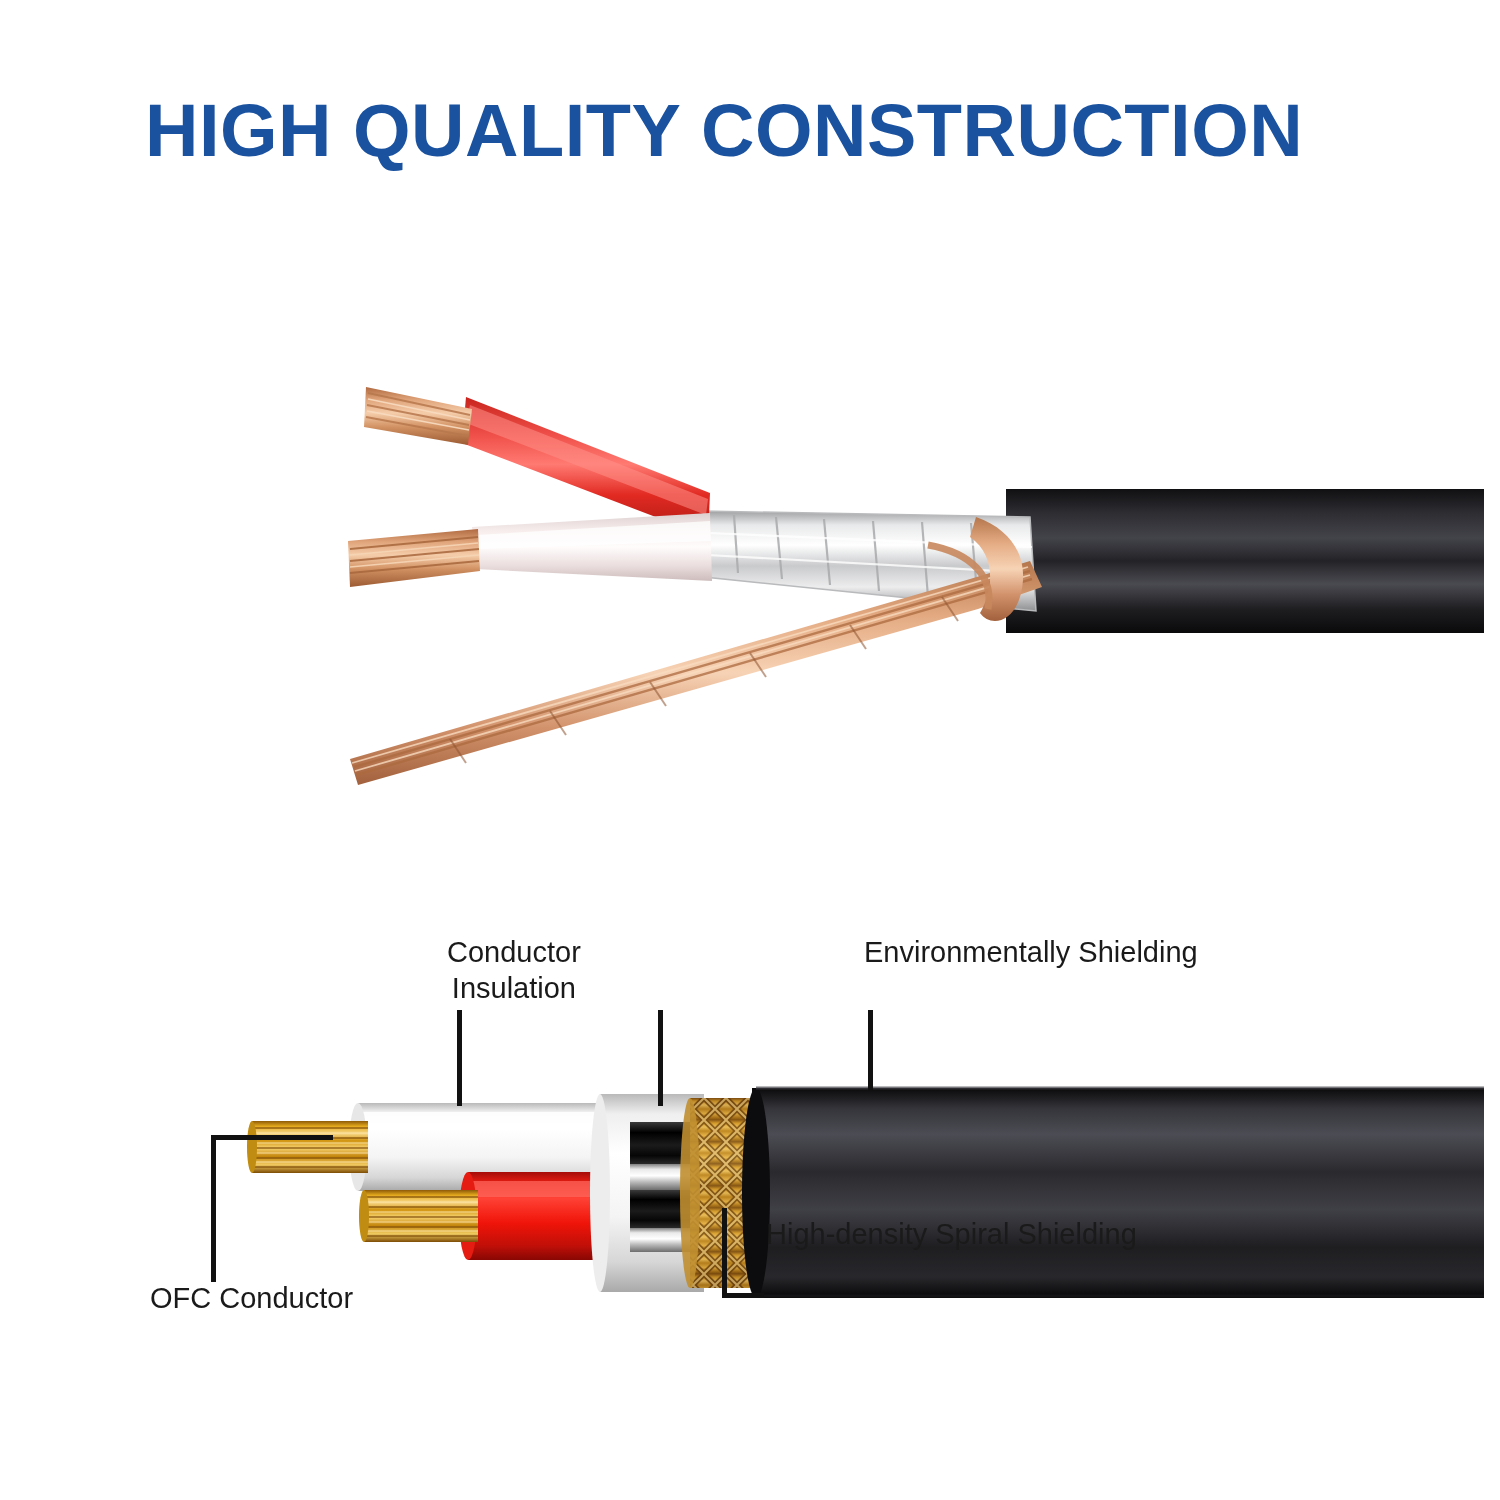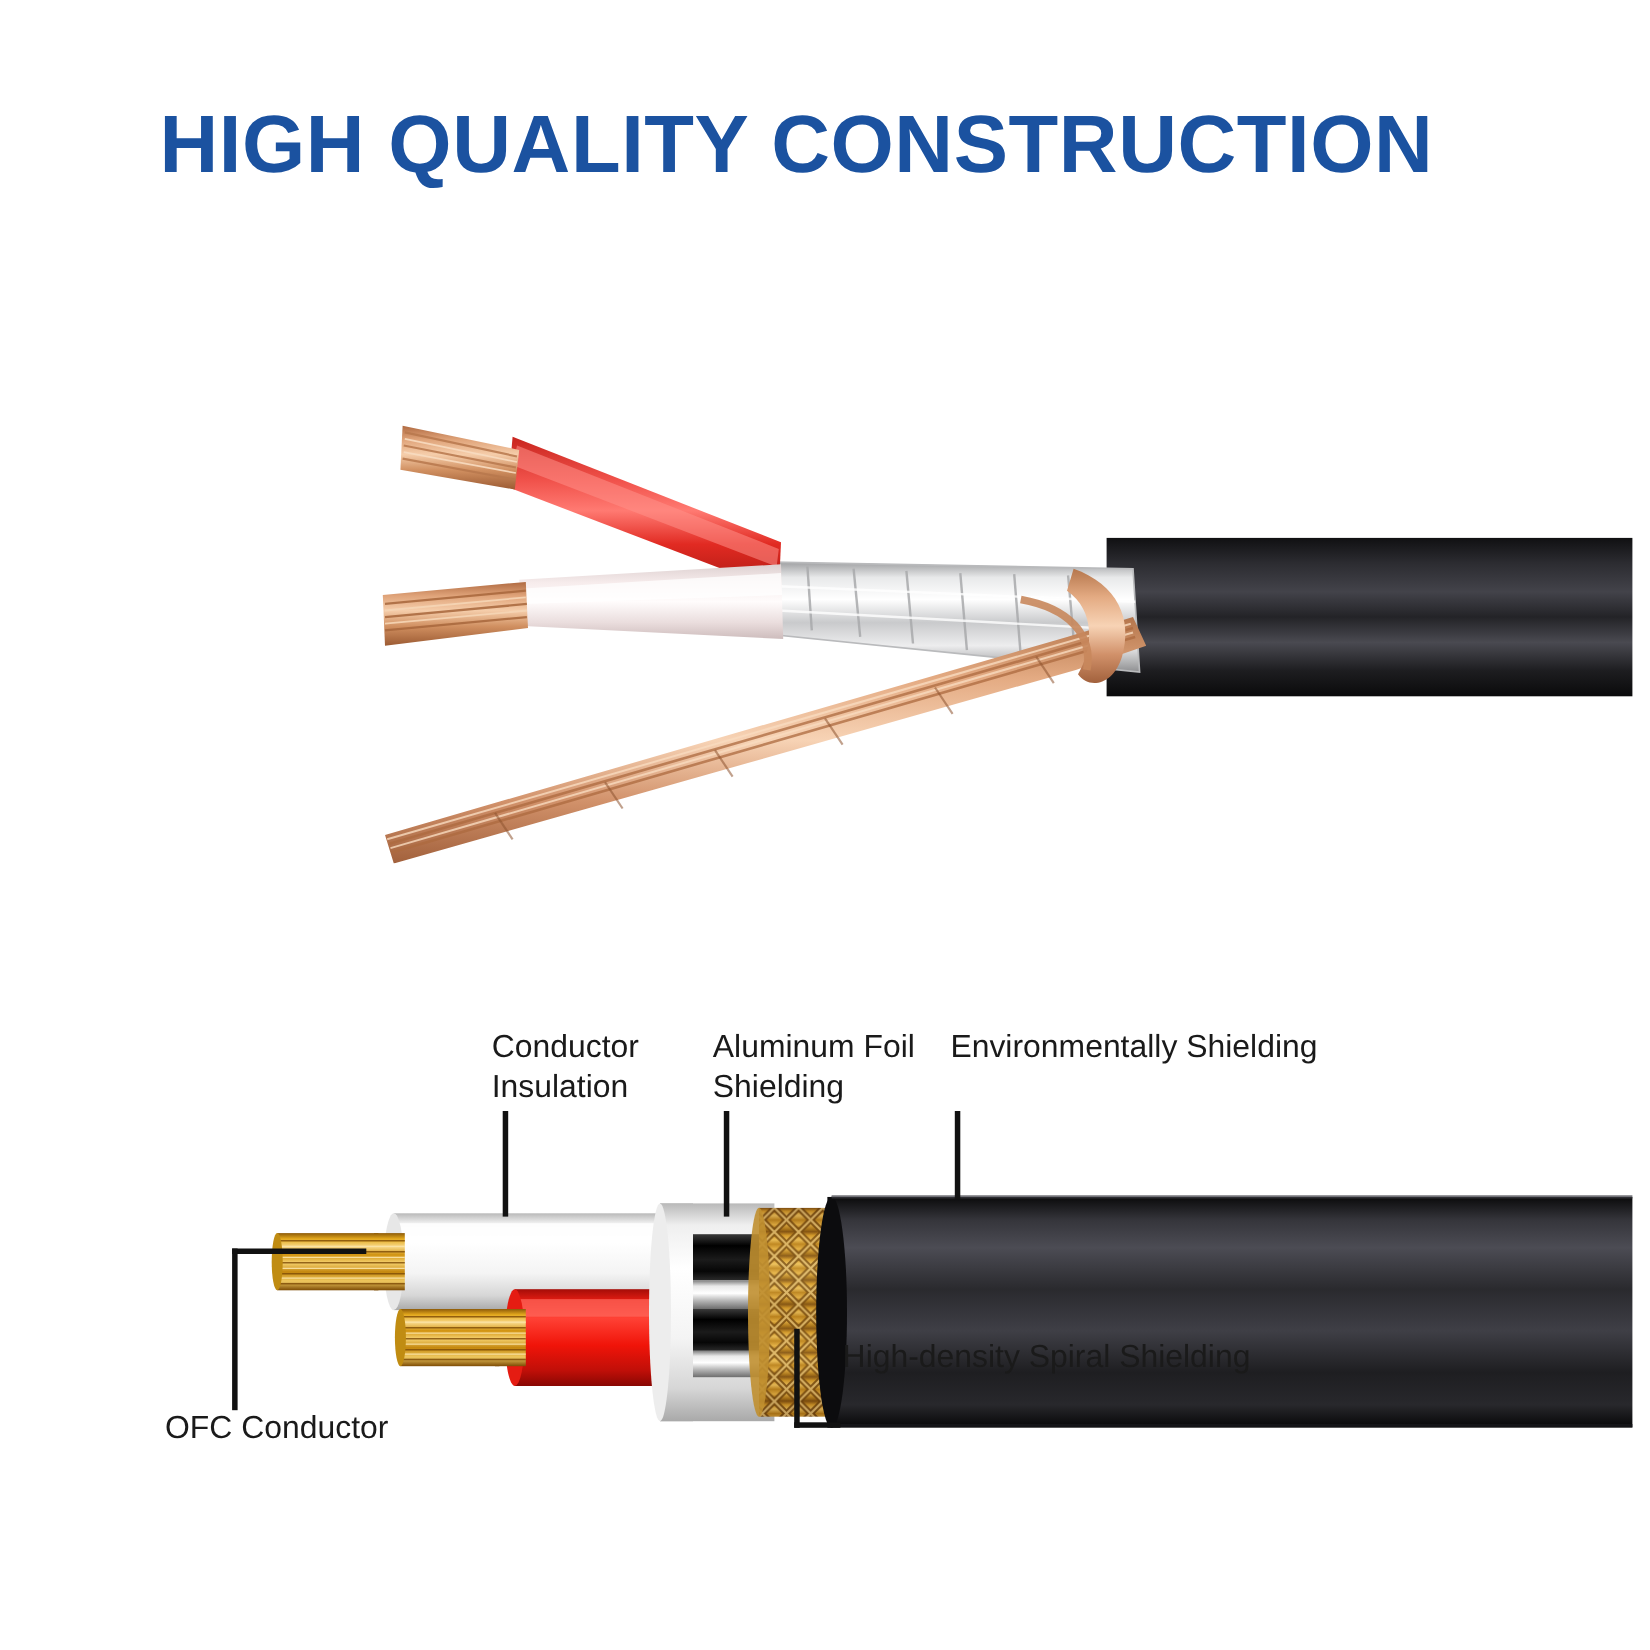--- a/index.html
+++ b/index.html
@@ -58,21 +58,21 @@
     line-height: 36px;
     color: #1a1a1a;
     white-space: nowrap;
   }
   #lbl-conductor-insulation { left: 447px; top: 934px; }
   #lbl-aluminum-foil        { left: 648px; top: 934px; }
   #lbl-pvc-jacket           { left: 864px; top: 934px; }
   #lbl-ofc-conductor        { left: 110px; top: 1280px; margin-left: 40px; }
   #lbl-spiral-shielding     { left: 766px; top: 1216px; }
 
-  .callout .line2 { display: block; }
+  .callout .line2 { display: block; text-align: center; }
 
   
   .leader-v {
     position: absolute;
     width: 5px;
     background: #111111;
   }
   .leader-h {
     position: absolute;
     height: 5px;
@@ -397,24 +397,20 @@
   <div class="leader-v" id="leader-ofc-v"></div>
 
   <div class="leader-v" id="leader-ss-v"></div>
   <div class="leader-h" id="leader-ss-h"></div>
 
   <div class="callout" id="lbl-conductor-insulation">
     <span>Conductor</span>
     <span class="line2">Insulation</span>
   </div>
 
-  <div class="callout" id="lbl-aluminum-foil">
-    <span>Aluminum Foil</span>
-    <span class="line2">Shielding</span>
-  </div>
 
   <div class="callout" id="lbl-pvc-jacket">
     <span>Environmentally Shielding</span>
   </div>
 
   <div class="callout" id="lbl-ofc-conductor">
     <span>OFC Conductor</span>
   </div>
 
   <div class="callout" id="lbl-spiral-shielding">

